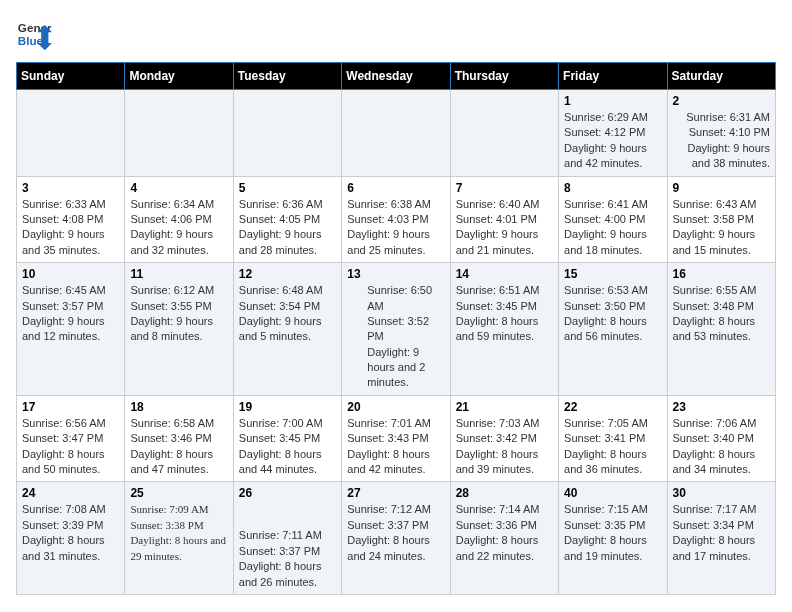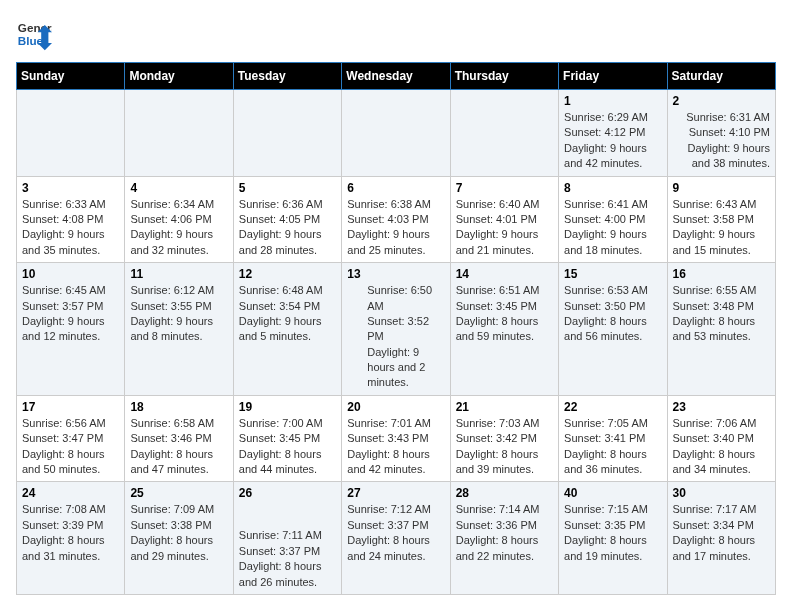--- a/index.html
+++ b/index.html
@@ -268,21 +268,21 @@
       </tr>
       <tr>
         <td>
           <span class="day-num">24</span>
           <div class="day-info" style="white-space: pre-line;">Sunrise: 7:08 AM
 Sunset: 3:39 PM
 Daylight: 8 hours and 31 minutes.</div>
         </td>
         <td>
           <span class="day-num">25</span>
-          <div class="day-info" style="white-space: pre-line;">Sunrise: 7:09 AM
+          <div class="day-info" style="white-space: pre-line; font-family: Liberation Serif, serif;">Sunrise: 7:09 AM
 Sunset: 3:38 PM
 Daylight: 8 hours and 29 minutes.</div>
         </td>
         <td>
           <span class="day-num">26</span>
           <div class="day-info" style="white-space: pre-line; margin-top: 28px;">Sunrise: 7:11 AM
 Sunset: 3:37 PM
 Daylight: 8 hours and 26 minutes.</div>
         </td>
         <td>

